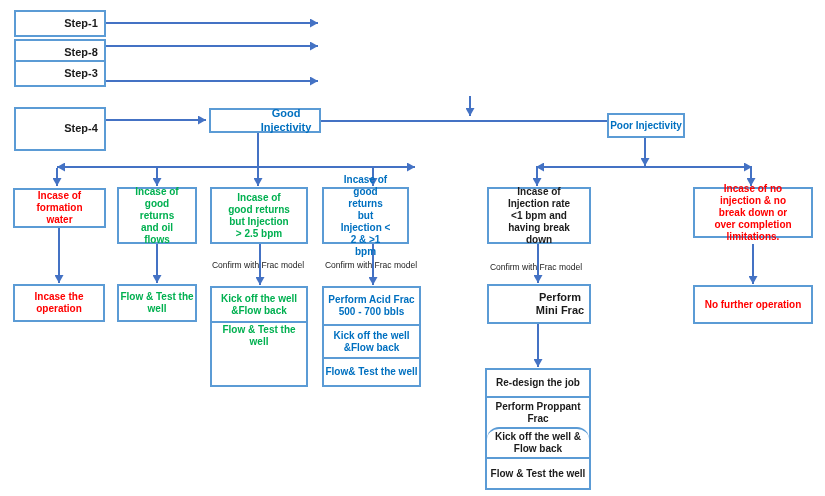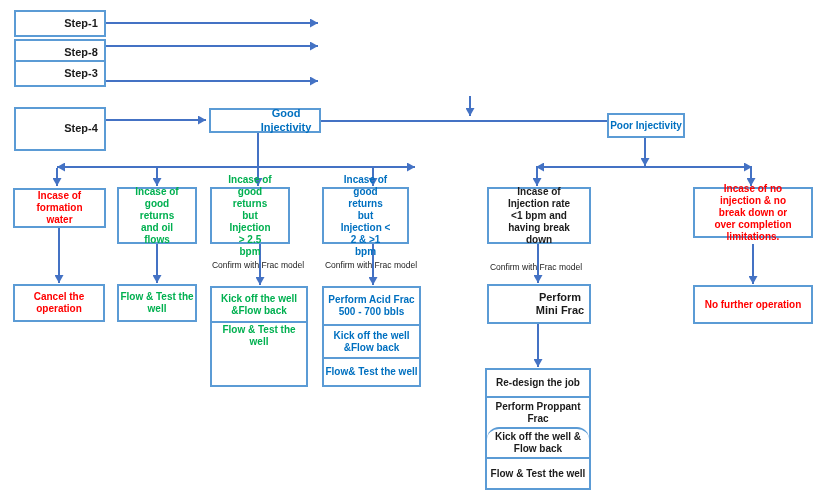--- a/index.html
+++ b/index.html
@@ -77,30 +77,30 @@
   <div class="node t-black f11" style="left:14px;top:39px;width:92px;height:27px;">Step-8</div>
   <div class="node t-black f11" style="left:14px;top:60px;width:92px;height:27px;">Step-3</div>
   <div class="node t-black f11" style="left:14px;top:107px;width:92px;height:44px;">Step-4</div>
 
 
   <div class="node t-blue f11" style="left:209px;top:108px;width:112px;height:25px;">Good Injectivity</div>
   <div class="node t-blue f105" style="left:607px;top:113px;width:78px;height:25px;">Poor Injectivity</div>
 
   <div class="node t-red f105 pad2" style="left:13px;top:188px;width:93px;height:40px;">Incase of formation water</div>
   <div class="node t-green f105 pad2" style="left:117px;top:187px;width:80px;height:57px;">Incase of good returns and oil flows</div>
-  <div class="node t-green f105 pad2" style="left:210px;top:187px;width:80px;height:57px;">Incase of good returns  but Injection &gt; 2.5 bpm</div>
+  <div class="node t-green f105 pad2" style="left:210px;top:187px;width:98px;height:57px;">Incase of good returns  but Injection &gt; 2.5 bpm</div>
   <div class="node t-blue f105 pad2" style="left:322px;top:187px;width:87px;height:57px;">Incase of good returns but Injection &lt; 2 &amp; &gt;1 bpm</div>
   <div class="node t-black f105 pad2" style="left:487px;top:187px;width:104px;height:57px;">Incase of  Injection rate &lt;1 bpm and having break down</div>
   <div class="node t-red f105 pad2" style="left:693px;top:187px;width:120px;height:51px;">Incase of no injection &amp; no break down or over completion limitations.</div>
 
   <div class="note" style="left:198px;top:261px;width:120px;">Confirm with Frac model</div>
   <div class="note" style="left:311px;top:261px;width:120px;">Confirm with Frac model</div>
   <div class="note" style="left:476px;top:263px;width:120px;">Confirm with Frac model</div>
 
-  <div class="node t-red f105" style="left:13px;top:284px;width:92px;height:38px;">Cancel the operation</div>
+  <div class="node t-red f105" style="left:13px;top:284px;width:92px;height:38px;">Incase the operation</div>
   <div class="node t-green f105" style="left:117px;top:284px;width:80px;height:38px;">Flow &amp; Test the well</div>
 
   <div class="stack" style="left:210px;top:286px;width:98px;height:101px;">
     <div class="cell t-green f105" style="height:33px;">Kick off the well &amp;Flow back</div>
     <div class="cell t-green f105" style="height:28px;">Flow &amp; Test the well</div>
   </div>
 
   <div class="stack" style="left:322px;top:286px;width:99px;height:101px;">
     <div class="cell t-blue f105" style="height:36px;">Perform Acid  Frac 500 - 700 bbls</div>
     <div class="cell t-blue f105" style="height:33px;">Kick off the well &amp;Flow back</div>

